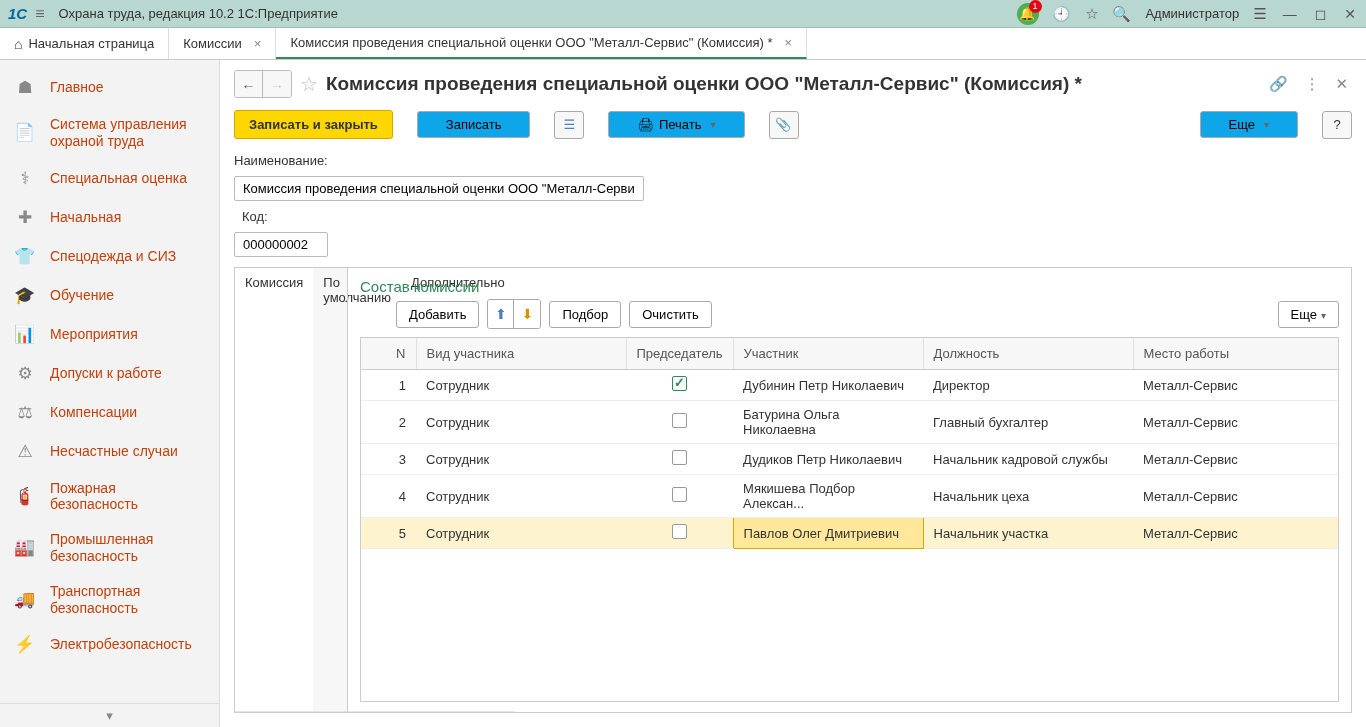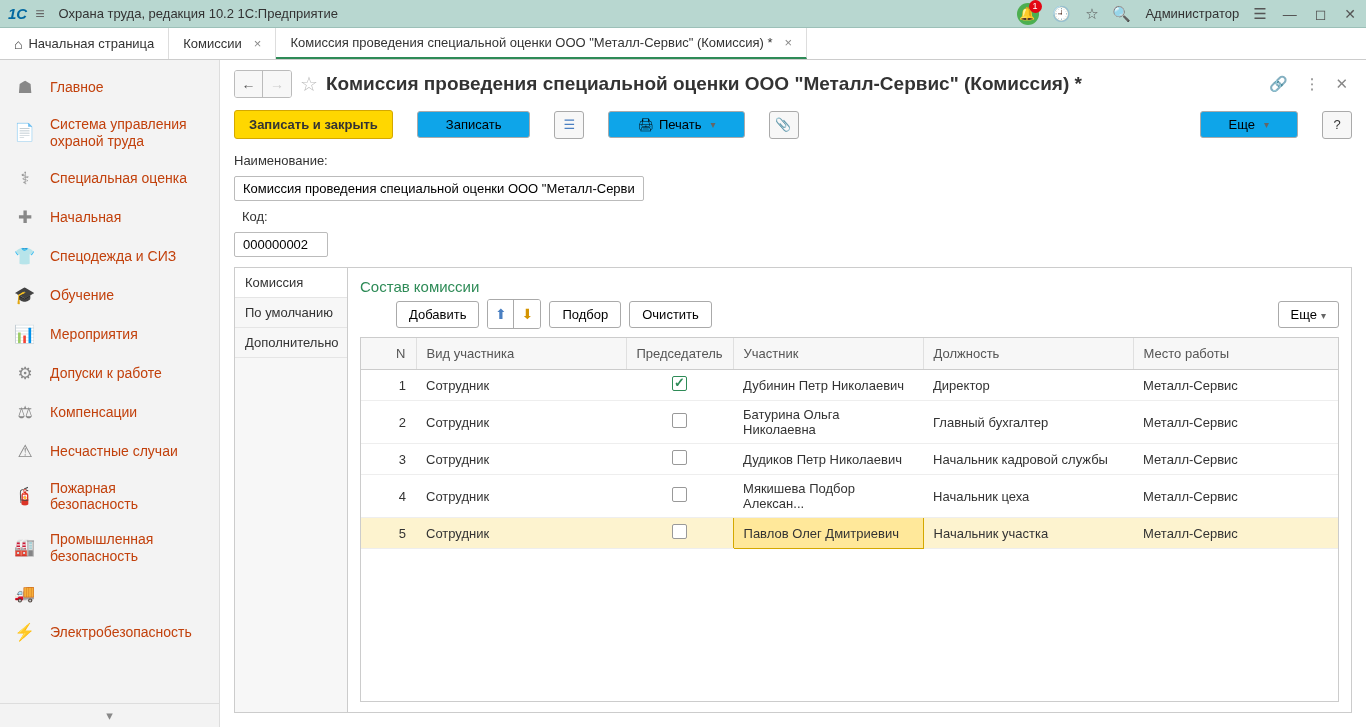--- a/index.html
+++ b/index.html
@@ -59,21 +59,21 @@
 .form-row { display: flex; align-items: flex-start; padding: 4px 14px 10px; gap: 8px; flex-direction: column; }
 .form-label { font-size: 13px; color: #333; }
 .form-input { border: 1px solid #bbb; border-radius: 2px; padding: 4px 8px; font-size: 13px; }
 .inp-name { width: 410px; }
 .inp-code { width: 94px; }
 
 
 .body-area { display: flex; flex: 1; padding: 0 14px 14px; gap: 0; overflow: hidden; }
 
 
-.vtabs { width: 113px; border: 1px solid #ccc; border-right: none; display: flex; flex-direction: column; background: #f7f7f7; }
+.vtabs { width: 113px; border: 1px solid #ccc; border-right: none; display: flex; flex-direction: row; background: #f7f7f7; }
 .vtab { padding: 7px 10px; font-size: 13px; cursor: pointer; border-bottom: 1px solid #e5e5e5; }
 .vtab.active { background: #fff; }
 
 
 .panel { flex: 1; border: 1px solid #ccc; padding: 10px 12px; display: flex; flex-direction: column; overflow: hidden; }
 .panel-title { color: #2e8b57; font-size: 15px; margin-bottom: 4px; }
 .panel-toolbar { display: flex; align-items: center; gap: 8px; margin-bottom: 8px; padding-left: 36px; }
 .btn-sm { border: 1px solid #aaa; border-radius: 3px; padding: 5px 12px; background: #fff; cursor: pointer; font-size: 13px; }
 .arrow-btns { display: flex; border: 1px solid #aaa; border-radius: 3px; overflow: hidden; }
 .arrow-btn { width: 26px; height: 28px; display: flex; align-items: center; justify-content: center; background: #fff; cursor: pointer; font-size: 14px; }
@@ -178,20 +178,21 @@
         <div class="nav-item">
           <span class="nav-icon">🧯</span>
           <span class="nav-label">Пожарная безопасность</span>
         </div>
         <div class="nav-item">
           <span class="nav-icon">🏭</span>
           <span class="nav-label">Промышленная безопасность</span>
         </div>
         <div class="nav-item">
           <span class="nav-icon">🚚</span>
+          <span class="nav-label">Транспортная безопасность</span>
         </div>
         <div class="nav-item">
           <span class="nav-icon">⚡</span>
           <span class="nav-label">Электробезопасность</span>
         </div>
       </div>
     <div class="sidebar-more">▾</div>
   </div>
 
   <div class="content">

